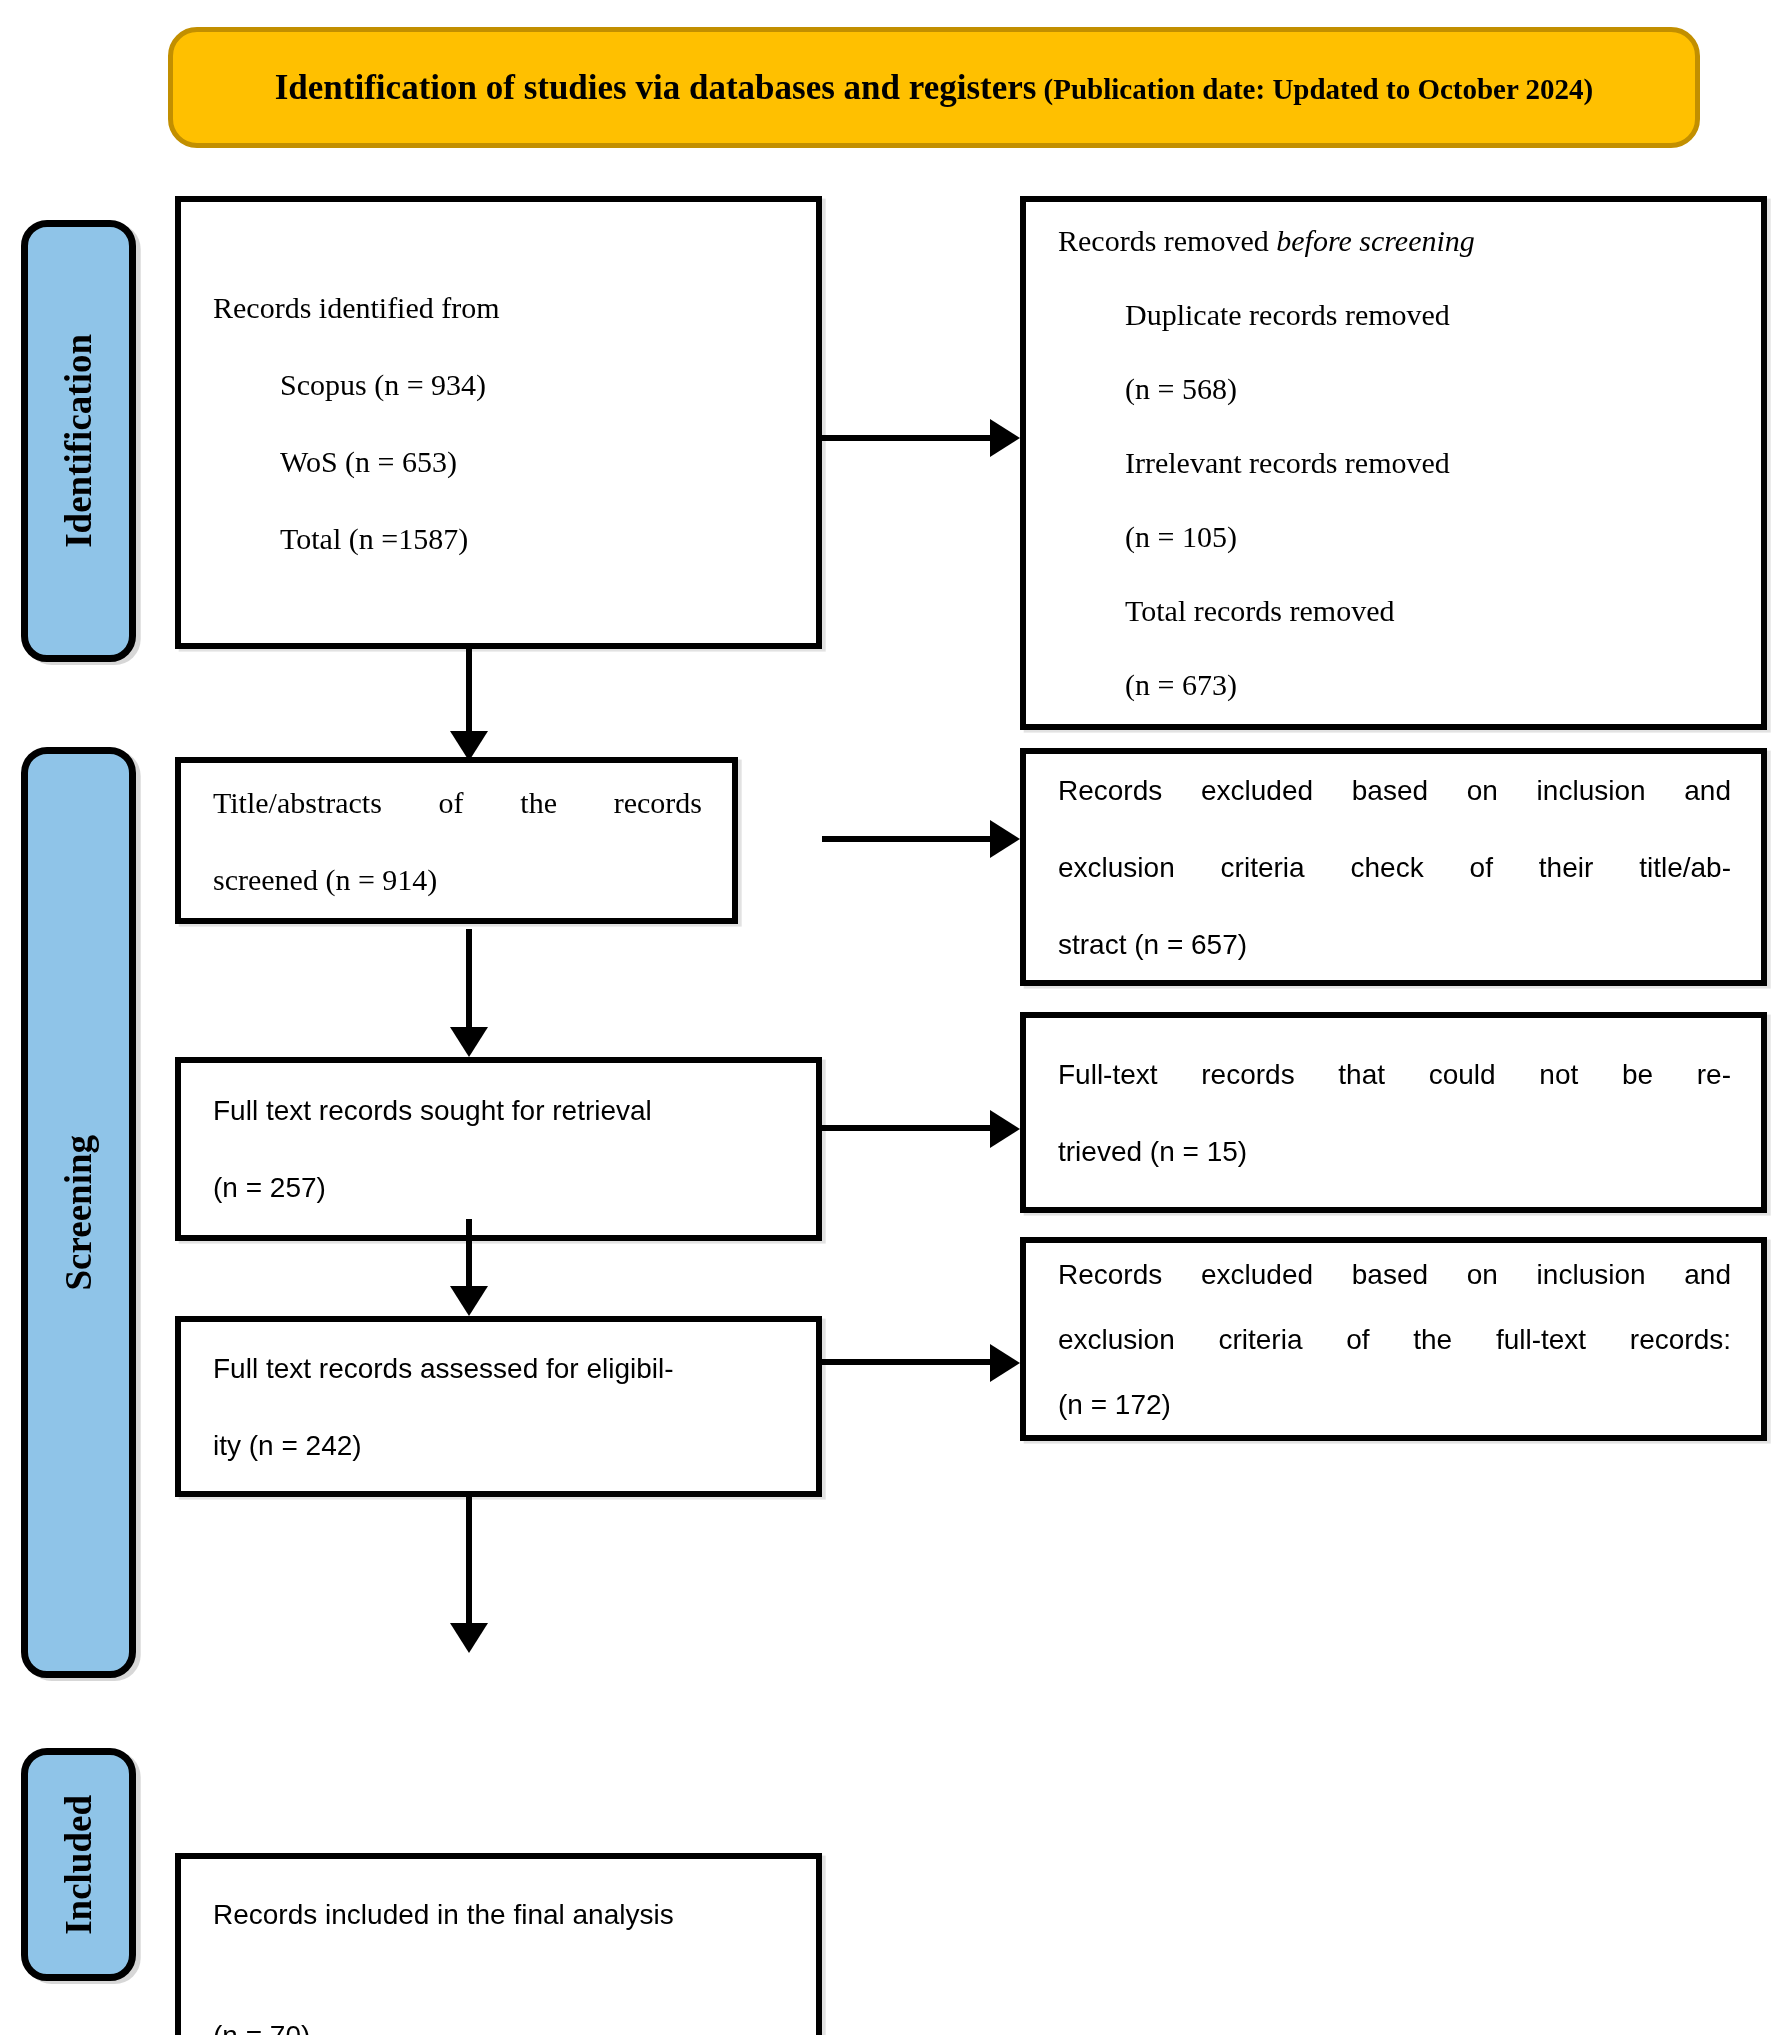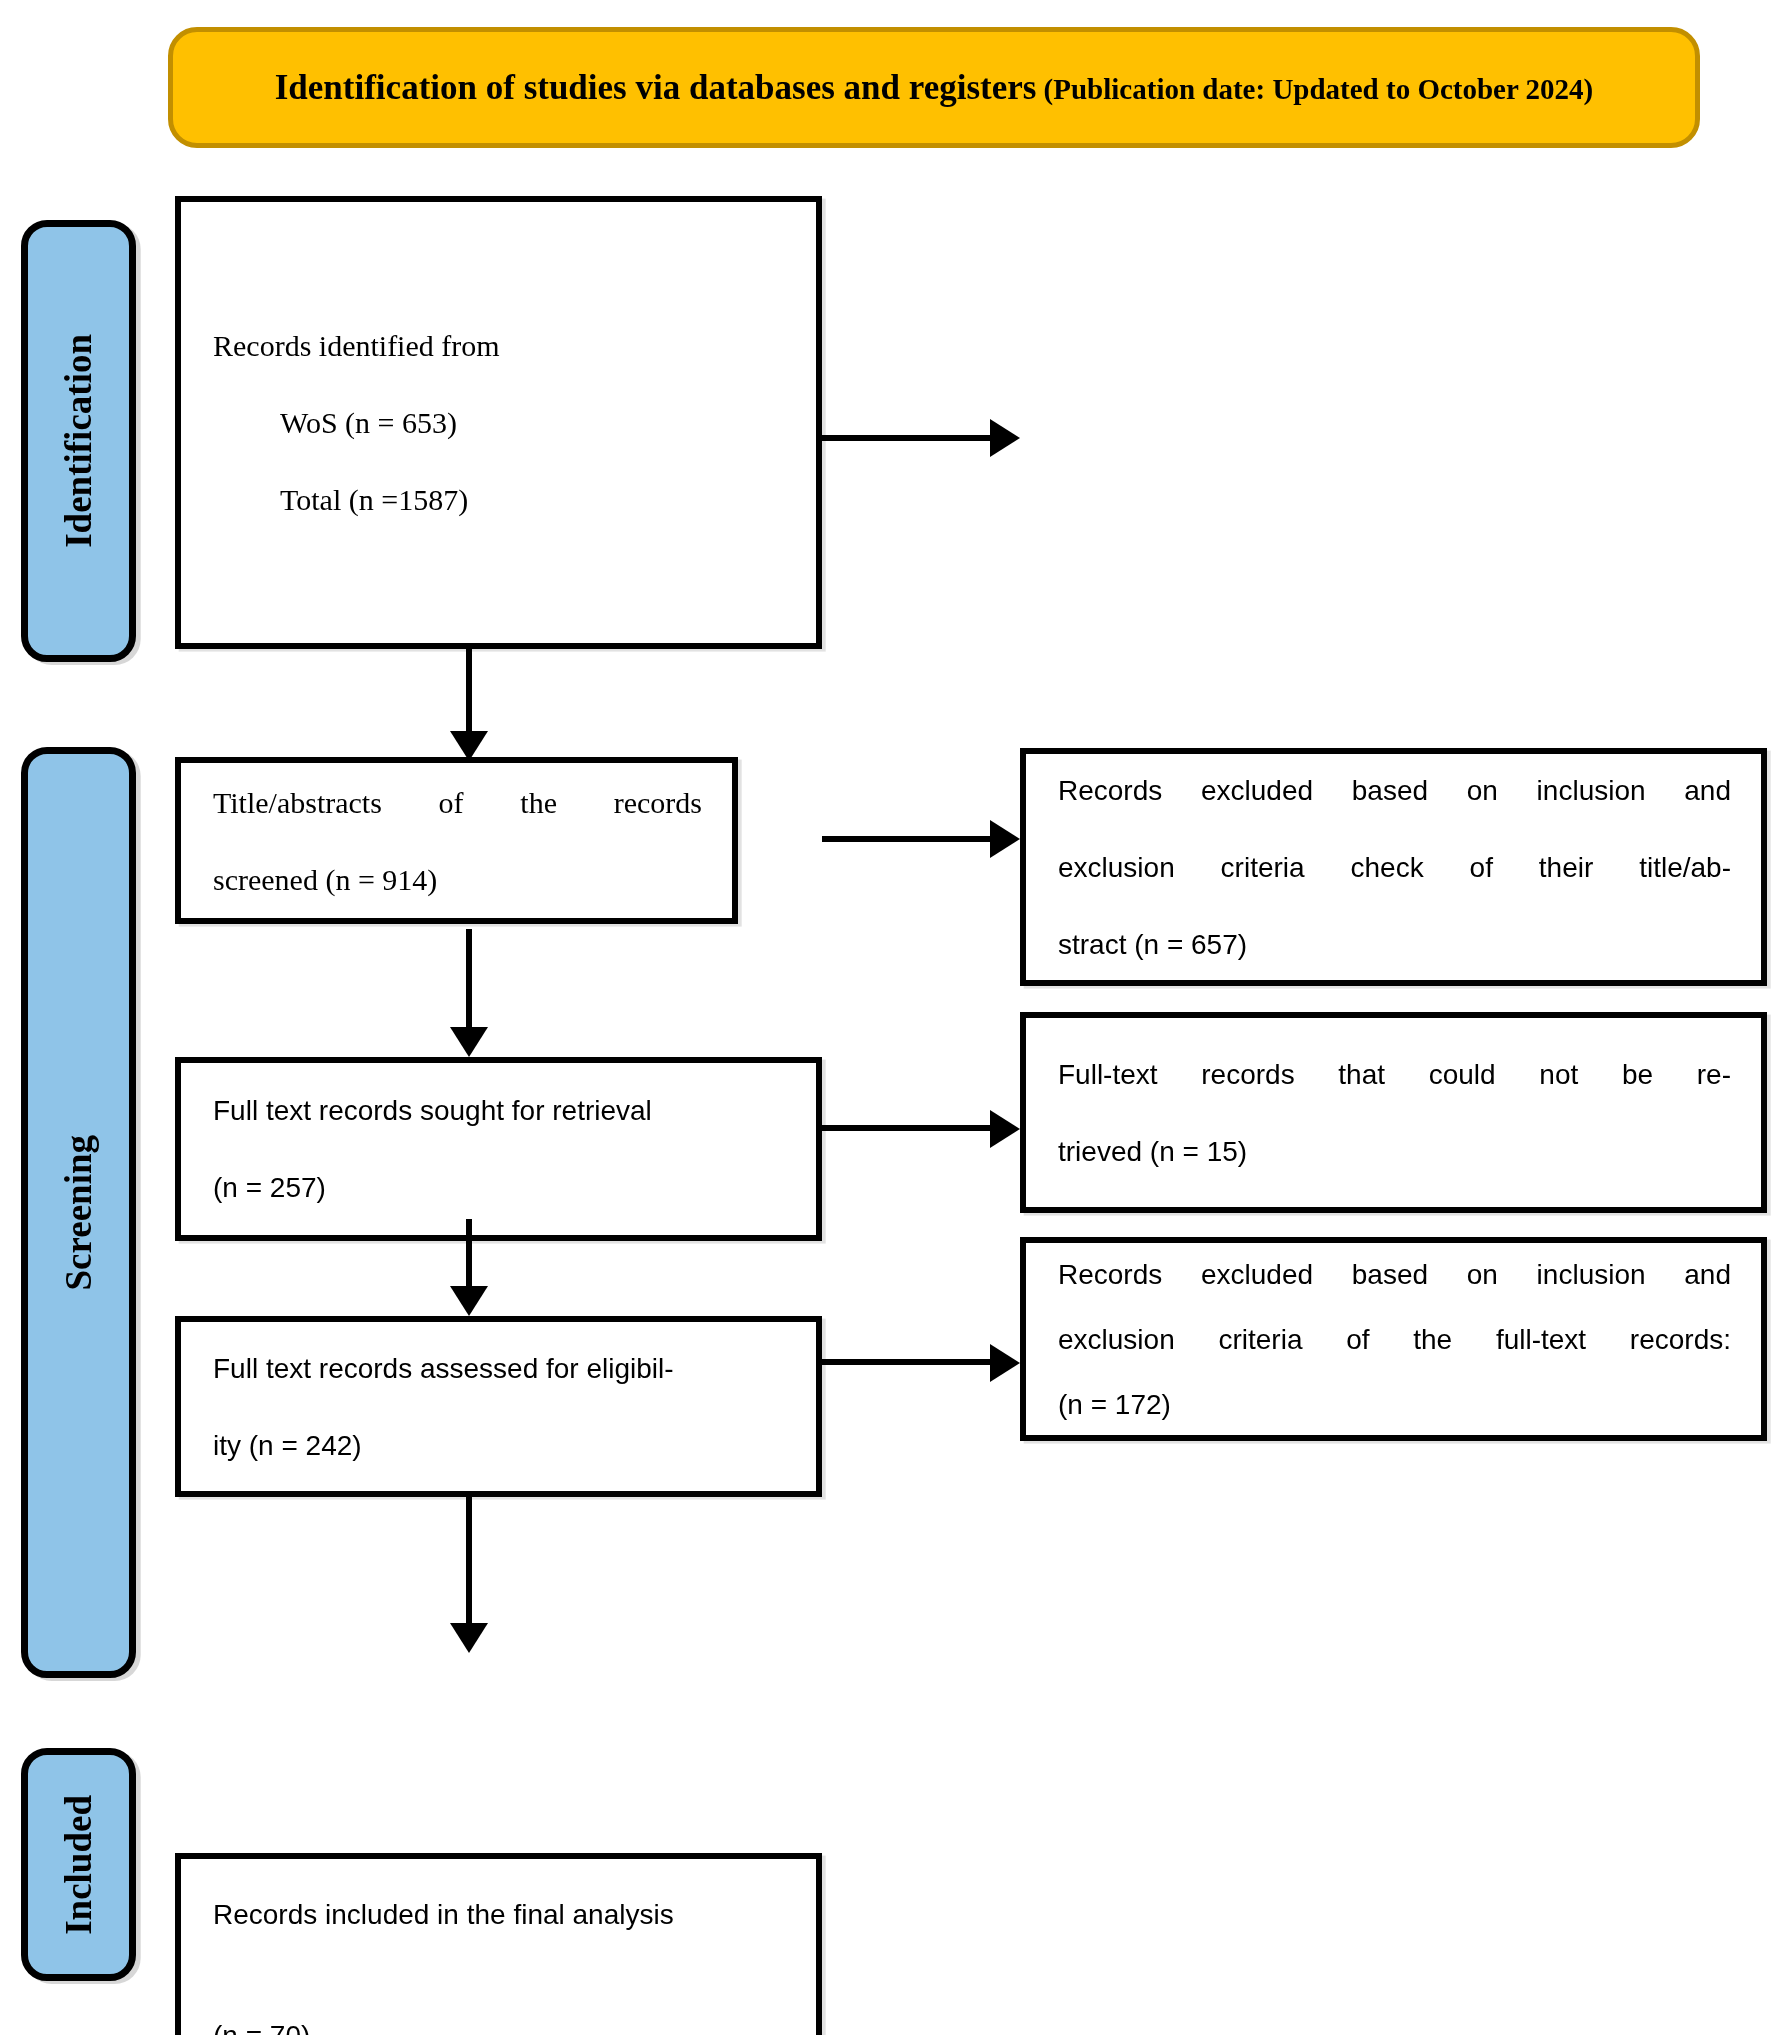--- a/index.html
+++ b/index.html
@@ -110,24 +110,36 @@
   </div>
   <div class="stage" style="top:747px; height:931px;">
     <span>Screening</span>
   </div>
   <div class="stage" style="top:1748px; height:233px;">
     <span>Included</span>
   </div>
 
   <div class="fbox serifbox" style="left:175px; top:196px; width:647px; height:453px;">
     <div class="ln">Records identified from</div>
+    <div class="ln indent">Scopus (n = 934)</div>
     <div class="ln indent">WoS (n = 653)</div>
     <div class="ln indent">Total (n =1587)</div>
   </div>
 
+  <div class="fbox serifbox lh142" style="left:1020px; top:196px; width:747px; height:534px;">
+    <div class="ln">
+      <span>Records removed </span><span class="em">before screening</span>
+    </div>
+    <div class="ln indent">Duplicate records removed</div>
+    <div class="ln indent">(n = 568)</div>
+    <div class="ln indent">Irrelevant records removed</div>
+    <div class="ln indent">(n = 105)</div>
+    <div class="ln indent">Total records removed</div>
+    <div class="ln indent">(n = 673)</div>
+  </div>
 
   <div class="fbox serifbox" style="left:175px; top:757px; width:563px; height:167px;">
     <div class="ln jln">Title/abstracts of the records</div>
     <div class="ln">screened (n = 914)</div>
   </div>
 
   <div class="fbox sansbox" style="left:1020px; top:748px; width:747px; height:238px;">
     <div class="ln jln">Records excluded based on inclusion and</div>
     <div class="ln jln">exclusion criteria check of their title/ab-</div>
     <div class="ln">stract (n = 657)</div>

